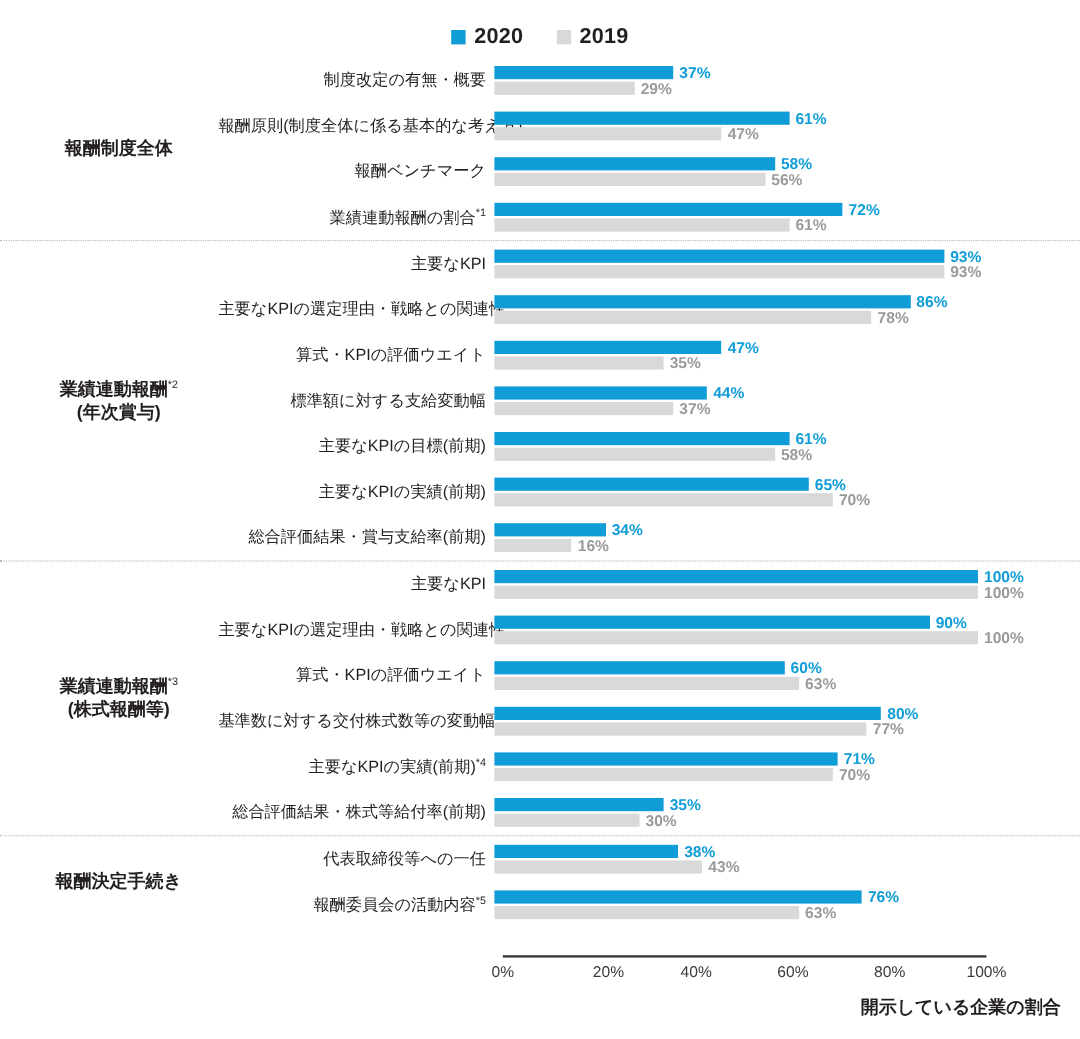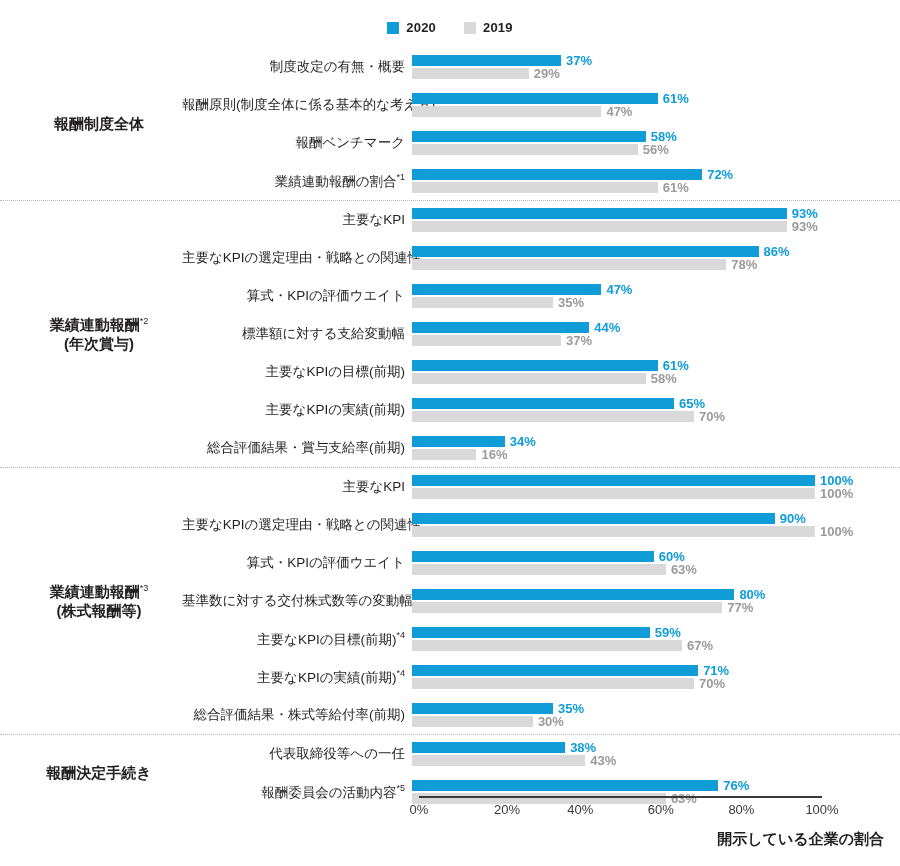--- a/index.html
+++ b/index.html
@@ -11,21 +11,21 @@
     overflow:hidden;
     position:relative;
   }
   
   .legend{
     position:absolute;left:0;top:20px;width:900px;
     display:flex;justify-content:center;align-items:center;gap:28px;
   }
   .legend-item{display:flex;align-items:center;gap:7px;}
   .swatch{width:12px;height:12px;display:block;}
-  .legend-label{font-size:13px;font-weight:bold;color:#231f20;letter-spacing:.2px;}
+  .legend-label{font-size:18px;font-weight:bold;color:#231f20;letter-spacing:.2px;}
 
   
   .chart{
     position:absolute;left:0;top:48px;width:900px;height:748px;
   }
   .group{position:relative;}
   .group + .group{border-top:1px dotted #b9b9b9;}
   .group-inner{display:flex;position:relative;}
 
   .group-title{
@@ -309,33 +309,20 @@
                 <div class="bar cur" style="width: 322.4px;"></div>
                 <span class="vlabel cur">80%</span>
               </div>
               <div class="barline prv">
                 <div class="bar prv" style="width: 310.31px;"></div>
                 <span class="vlabel prv">77%</span>
               </div>
             </div>
           </div>
           <div class="row">
-            <div class="row-label">主要なKPIの目標(前期)<sup>*4</sup></div>
-            <div class="bars">
-              <div class="barline cur">
-                <div class="bar cur" style="width: 237.77px;"></div>
-                <span class="vlabel cur">59%</span>
-              </div>
-              <div class="barline prv">
-                <div class="bar prv" style="width: 270.01px;"></div>
-                <span class="vlabel prv">67%</span>
-              </div>
-            </div>
-          </div>
-          <div class="row">
             <div class="row-label">主要なKPIの実績(前期)<sup>*4</sup></div>
             <div class="bars">
               <div class="barline cur">
                 <div class="bar cur" style="width: 286.13px;"></div>
                 <span class="vlabel cur">71%</span>
               </div>
               <div class="barline prv">
                 <div class="bar prv" style="width: 282.1px;"></div>
                 <span class="vlabel prv">70%</span>
               </div>

